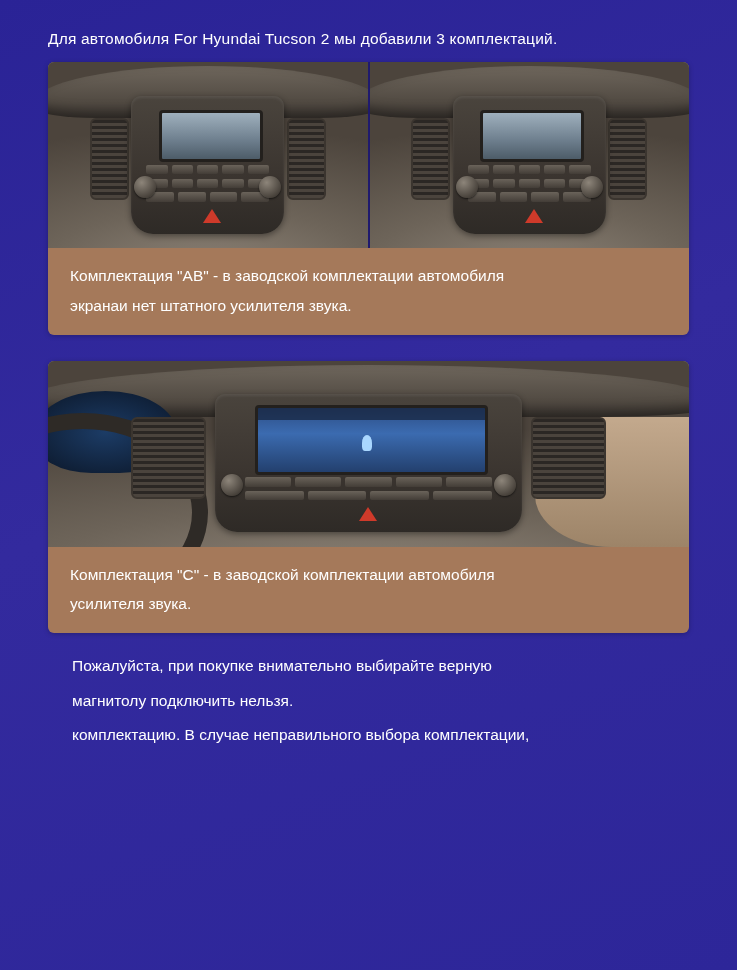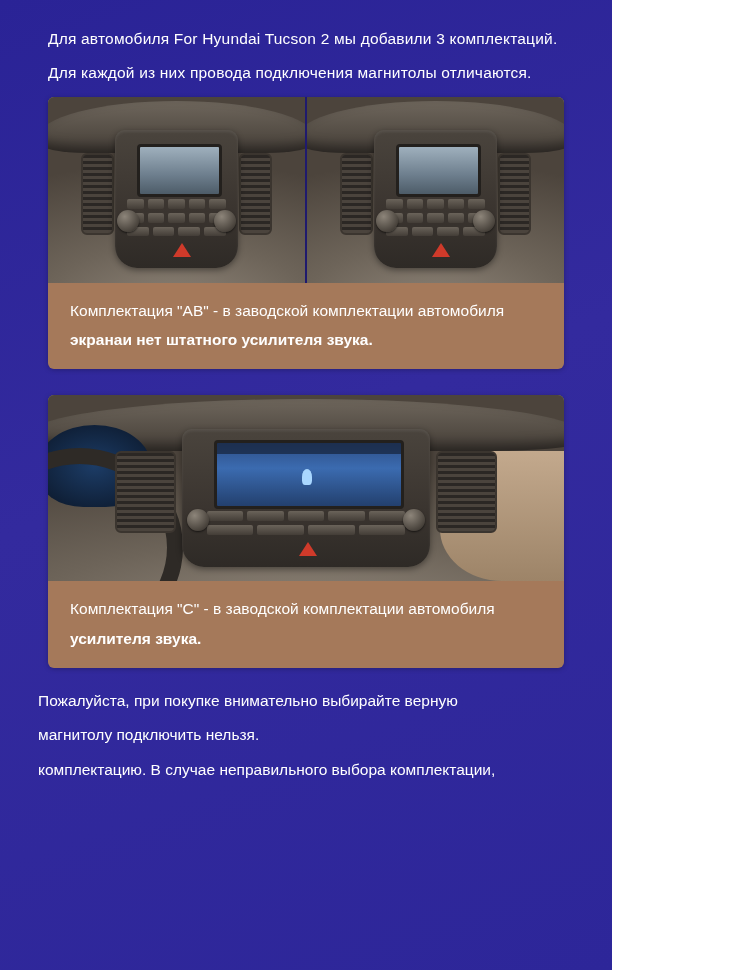--- a/index.html
+++ b/index.html
@@ -7,21 +7,21 @@
     padding: 0;
     background: #fff;
   }
   body {
     width: 737px;
     height: 970px;
     font-family: "Liberation Sans", sans-serif;
   }
   .page {
     position: relative;
-    width: 612px;
+    width: 737px;
     height: 970px;
     background: #2b2597;
     background: linear-gradient(160deg, #2a2396 0%, #332a9e 45%, #2d2699 100%);
     overflow: hidden;
     box-sizing: border-box;
   }
   .intro {
     padding: 28px 48px 0 48px;
   }
   .intro p {
@@ -193,41 +193,40 @@
     padding: 16px 22px 18px 22px;
   }
   .caption p {
     margin: 0 0 6px 0;
     color: #ffffff;
     font-size: 15.5px;
     line-height: 1.5;
     text-align: justify;
     text-align-last: left;
   }
-  .caption p:last-child { margin-bottom: 0; font-weight: bold; }
+  .caption p:last-child { margin-bottom: 0; }
   .outro {
-    padding: 22px 48px 0 38px;
+    padding: 22px 48px 0 72px;
   }
   .outro p {
     margin: 0 0 12px 0;
     color: #ffffff;
     font-size: 15.5px;
     line-height: 1.45;
     text-align: justify;
     text-align-last: left;
   }
 </style>
 </head>
 <body>
 
 <div class="page">
 
   <div class="intro">
     <p>Для автомобиля For Hyundai Tucson 2 мы добавили 3 комплектаций.</p>
-    <p>Для каждой из них провода подключения магнитолы отличаются.</p>
   </div>
 
   <div class="block">
     <div class="photos">
       <div class="photo">
         <div class="car">
           <div class="dash-top"></div>
           <div class="vent left"></div>
           <div class="vent right"></div>
           <div class="console">

